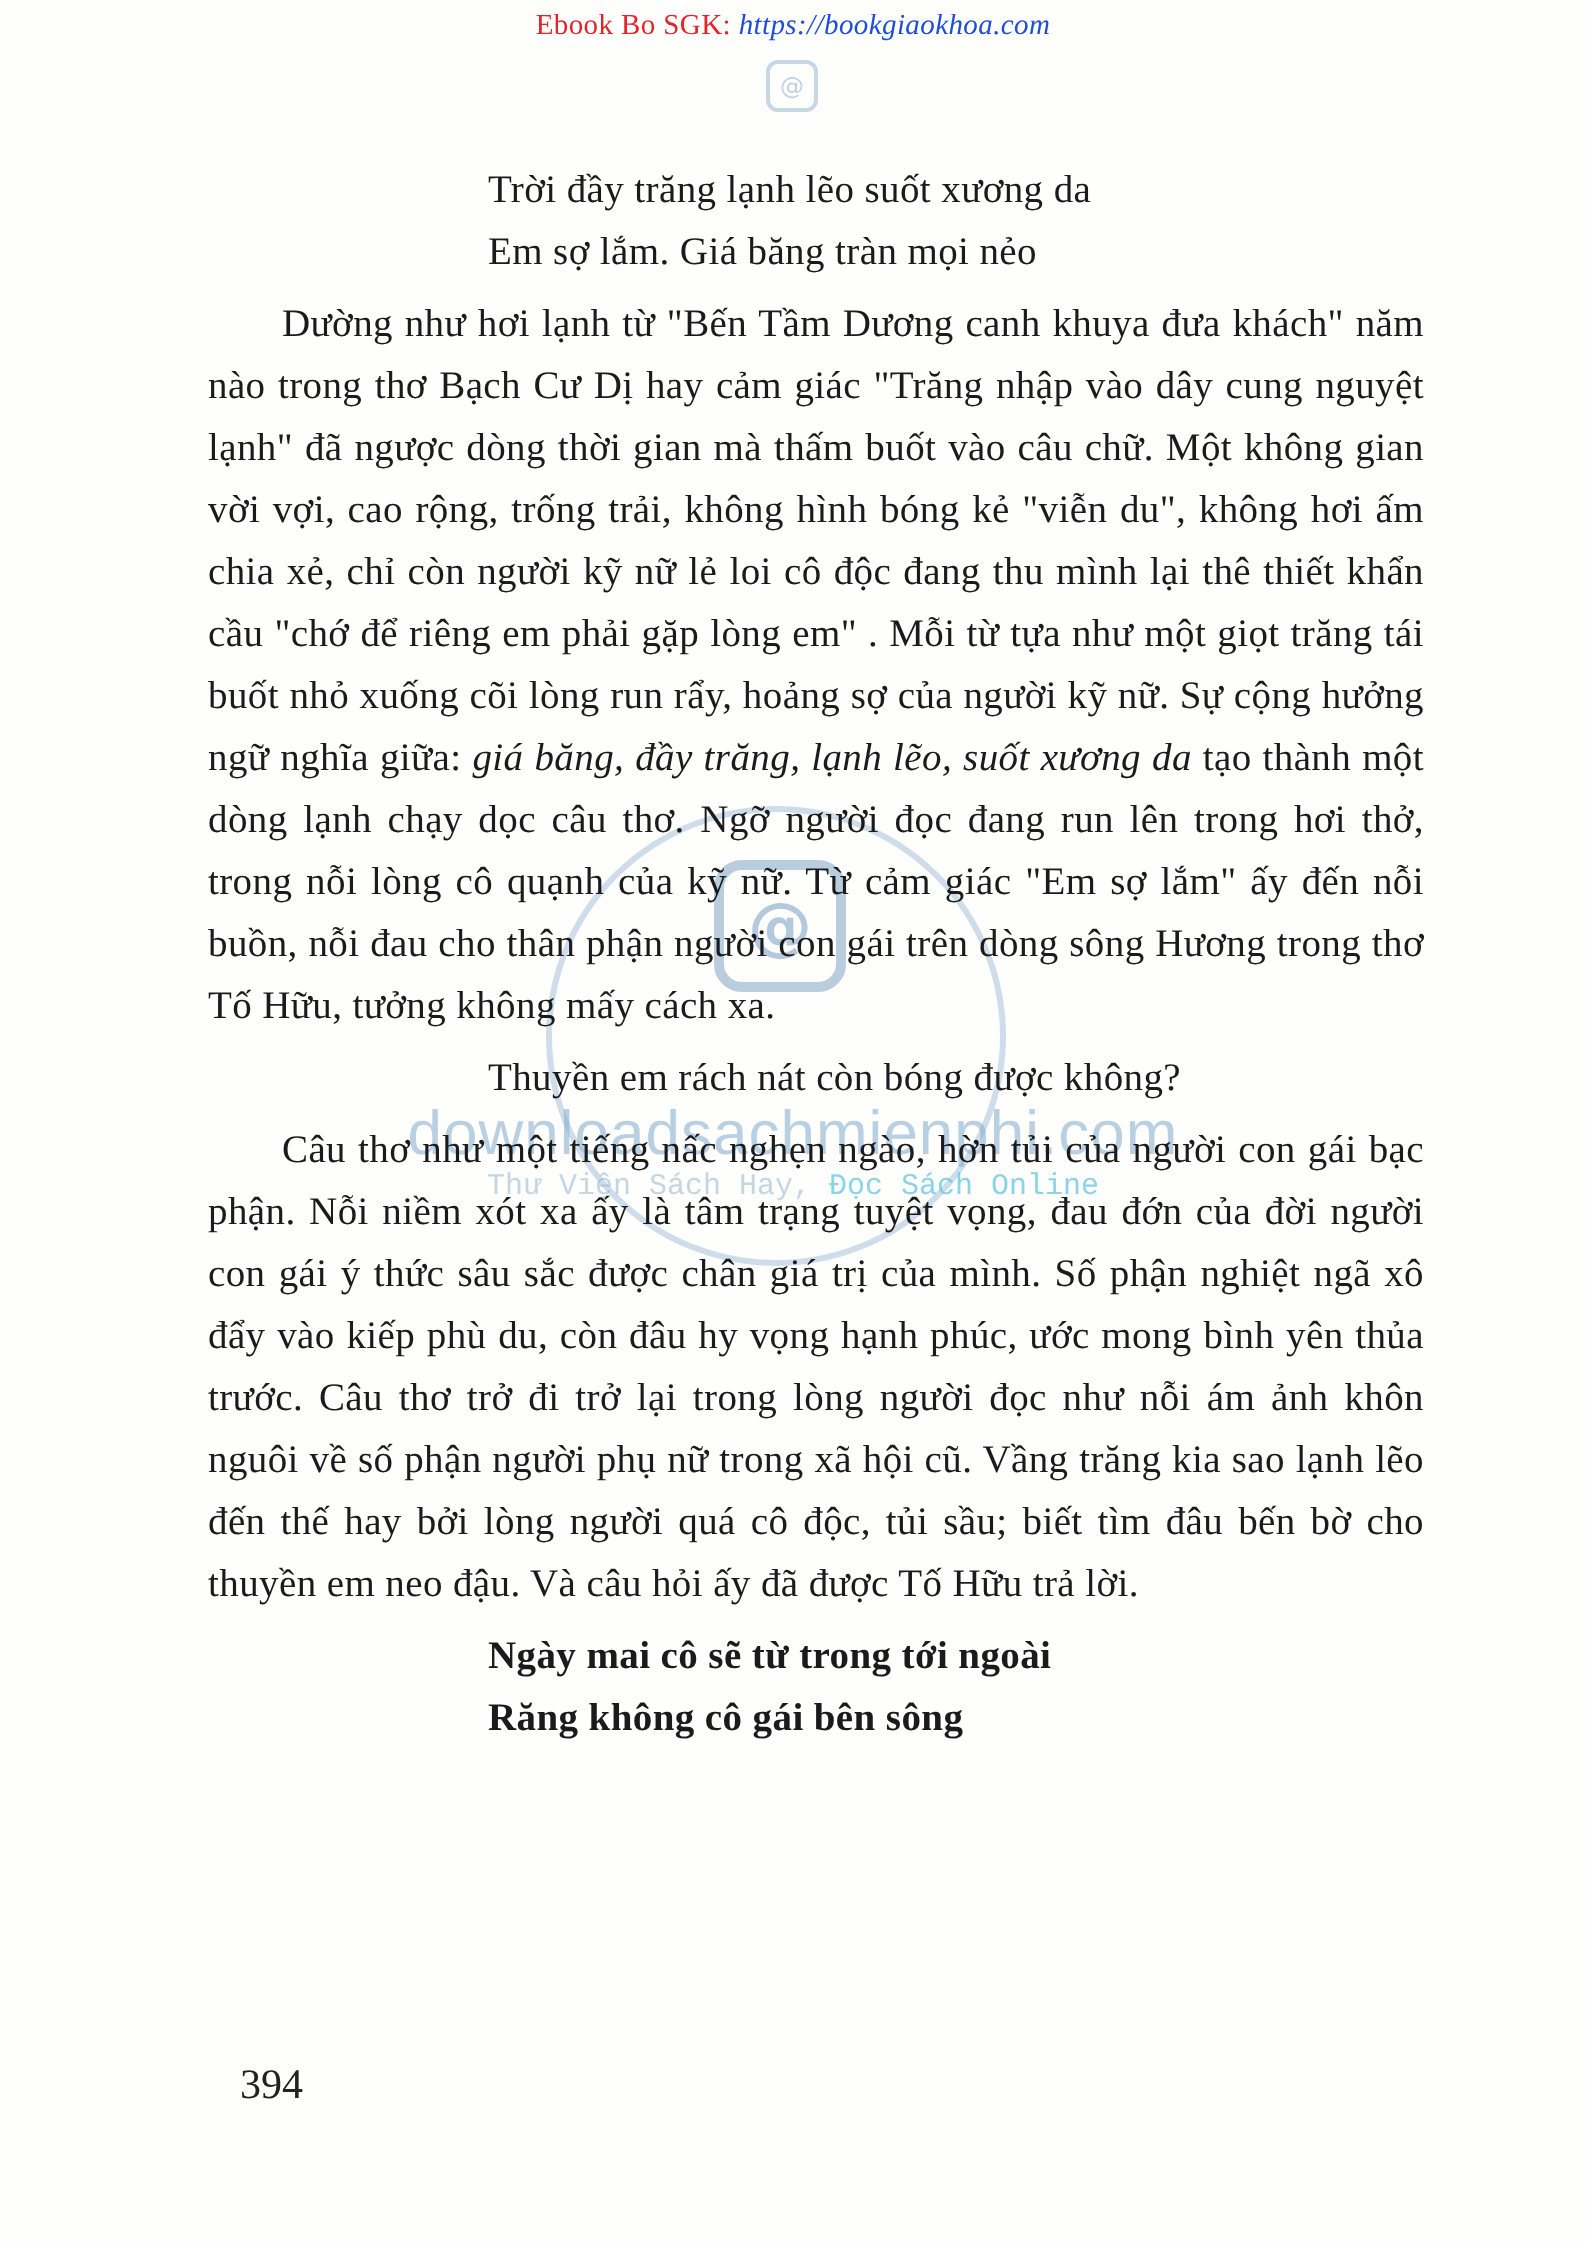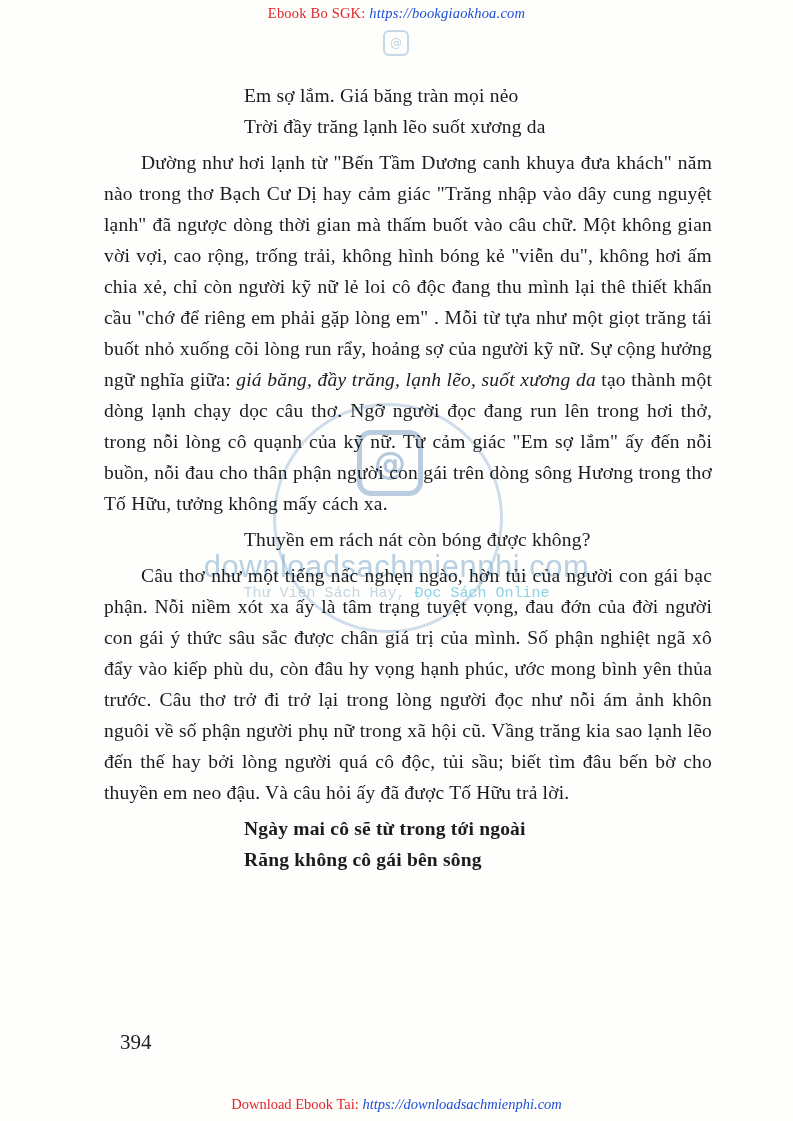--- a/index.html
+++ b/index.html
@@ -57,29 +57,25 @@
 
   <div class="watermark">
     <div class="wm-logo-small">@</div>
     <div class="wm-ring"></div>
     <div class="wm-logo">@</div>
     <div class="wm-site">downloadsachmienphi.com</div>
     <div class="wm-tagline"><span class="wm-tag-left">Thư Viện Sách Hay, </span><span class="wm-tag-right">Đọc Sách Online</span></div>
   </div>
 
   <div class="body-text">
+      <div class="verse-line">Trời đầy trăng lạnh lẽo suốt xương da</div>
       <div class="verse-line">Em sợ lắm. Giá băng tràn mọi nẻo</div>
-      <div class="verse-line">Trời đầy trăng lạnh lẽo suốt xương da</div>
       <p class="para"><span>Dường như hơi lạnh từ "Bến Tầm Dương canh khuya đưa khách" năm nào trong thơ Bạch Cư Dị hay cảm giác "Trăng nhập vào dây cung nguyệt lạnh" đã ngược dòng thời gian mà thấm buốt vào câu chữ. Một không gian vời vợi, cao rộng, trống trải, không hình bóng kẻ "viễn du", không hơi ấm chia xẻ, chỉ còn người kỹ nữ lẻ loi cô độc đang thu mình lại thê thiết khẩn cầu "chớ để riêng em phải gặp lòng em" . Mỗi từ tựa như một giọt trăng tái buốt nhỏ xuống cõi lòng run rẩy, hoảng sợ của người kỹ nữ. Sự cộng hưởng ngữ nghĩa giữa: </span><span class="italic">giá băng, đầy trăng, lạnh lẽo, suốt xương da</span><span> tạo thành một dòng lạnh chạy dọc câu thơ. Ngỡ người đọc đang run lên trong hơi thở, trong nỗi lòng cô quạnh của kỹ nữ. Từ cảm giác "Em sợ lắm" ấy đến nỗi buồn, nỗi đau cho thân phận người con gái trên dòng sông Hương trong thơ Tố Hữu, tưởng không mấy cách xa.</span></p>
       <div class="verse-line">Thuyền em rách nát còn bóng được không?</div>
       <p class="para"><span>Câu thơ như một tiếng nấc nghẹn ngào, hờn tủi của người con gái bạc phận. Nỗi niềm xót xa ấy là tâm trạng tuyệt vọng, đau đớn của đời người con gái ý thức sâu sắc được chân giá trị của mình. Số phận nghiệt ngã xô đẩy vào kiếp phù du, còn đâu hy vọng hạnh phúc, ước mong bình yên thủa trước. Câu thơ trở đi trở lại trong lòng người đọc như nỗi ám ảnh khôn nguôi về số phận người phụ nữ trong xã hội cũ. Vầng trăng kia sao lạnh lẽo đến thế hay bởi lòng người quá cô độc, tủi sầu; biết tìm đâu bến bờ cho thuyền em neo đậu. Và câu hỏi ấy đã được Tố Hữu trả lời.</span></p>
       <div class="verse-line verse-bold">Ngày mai cô sẽ từ trong tới ngoài</div>
       <div class="verse-line verse-bold">Răng không cô gái bên sông</div>
     </div>
 
   <div class="page-number">394</div>
 
-  <div class="bottom-link">
-    <span class="link-label">Download Ebook Tai:</span>
-    <a href="#" class="link-url">https://downloadsachmienphi.com</a>
-  </div>
 
 </div>
 
 </body></html>

